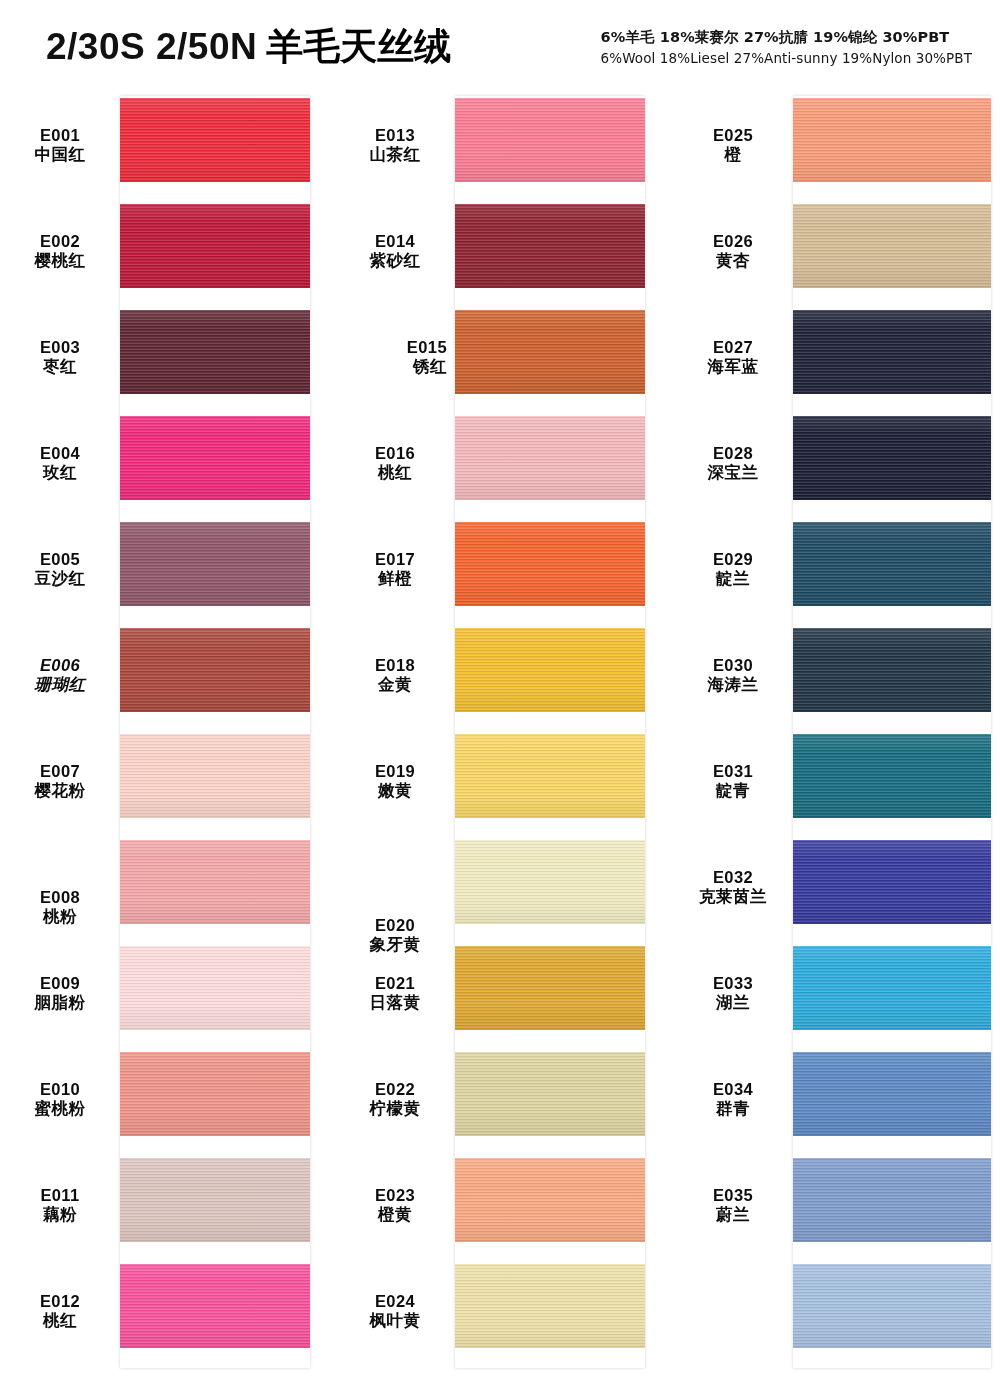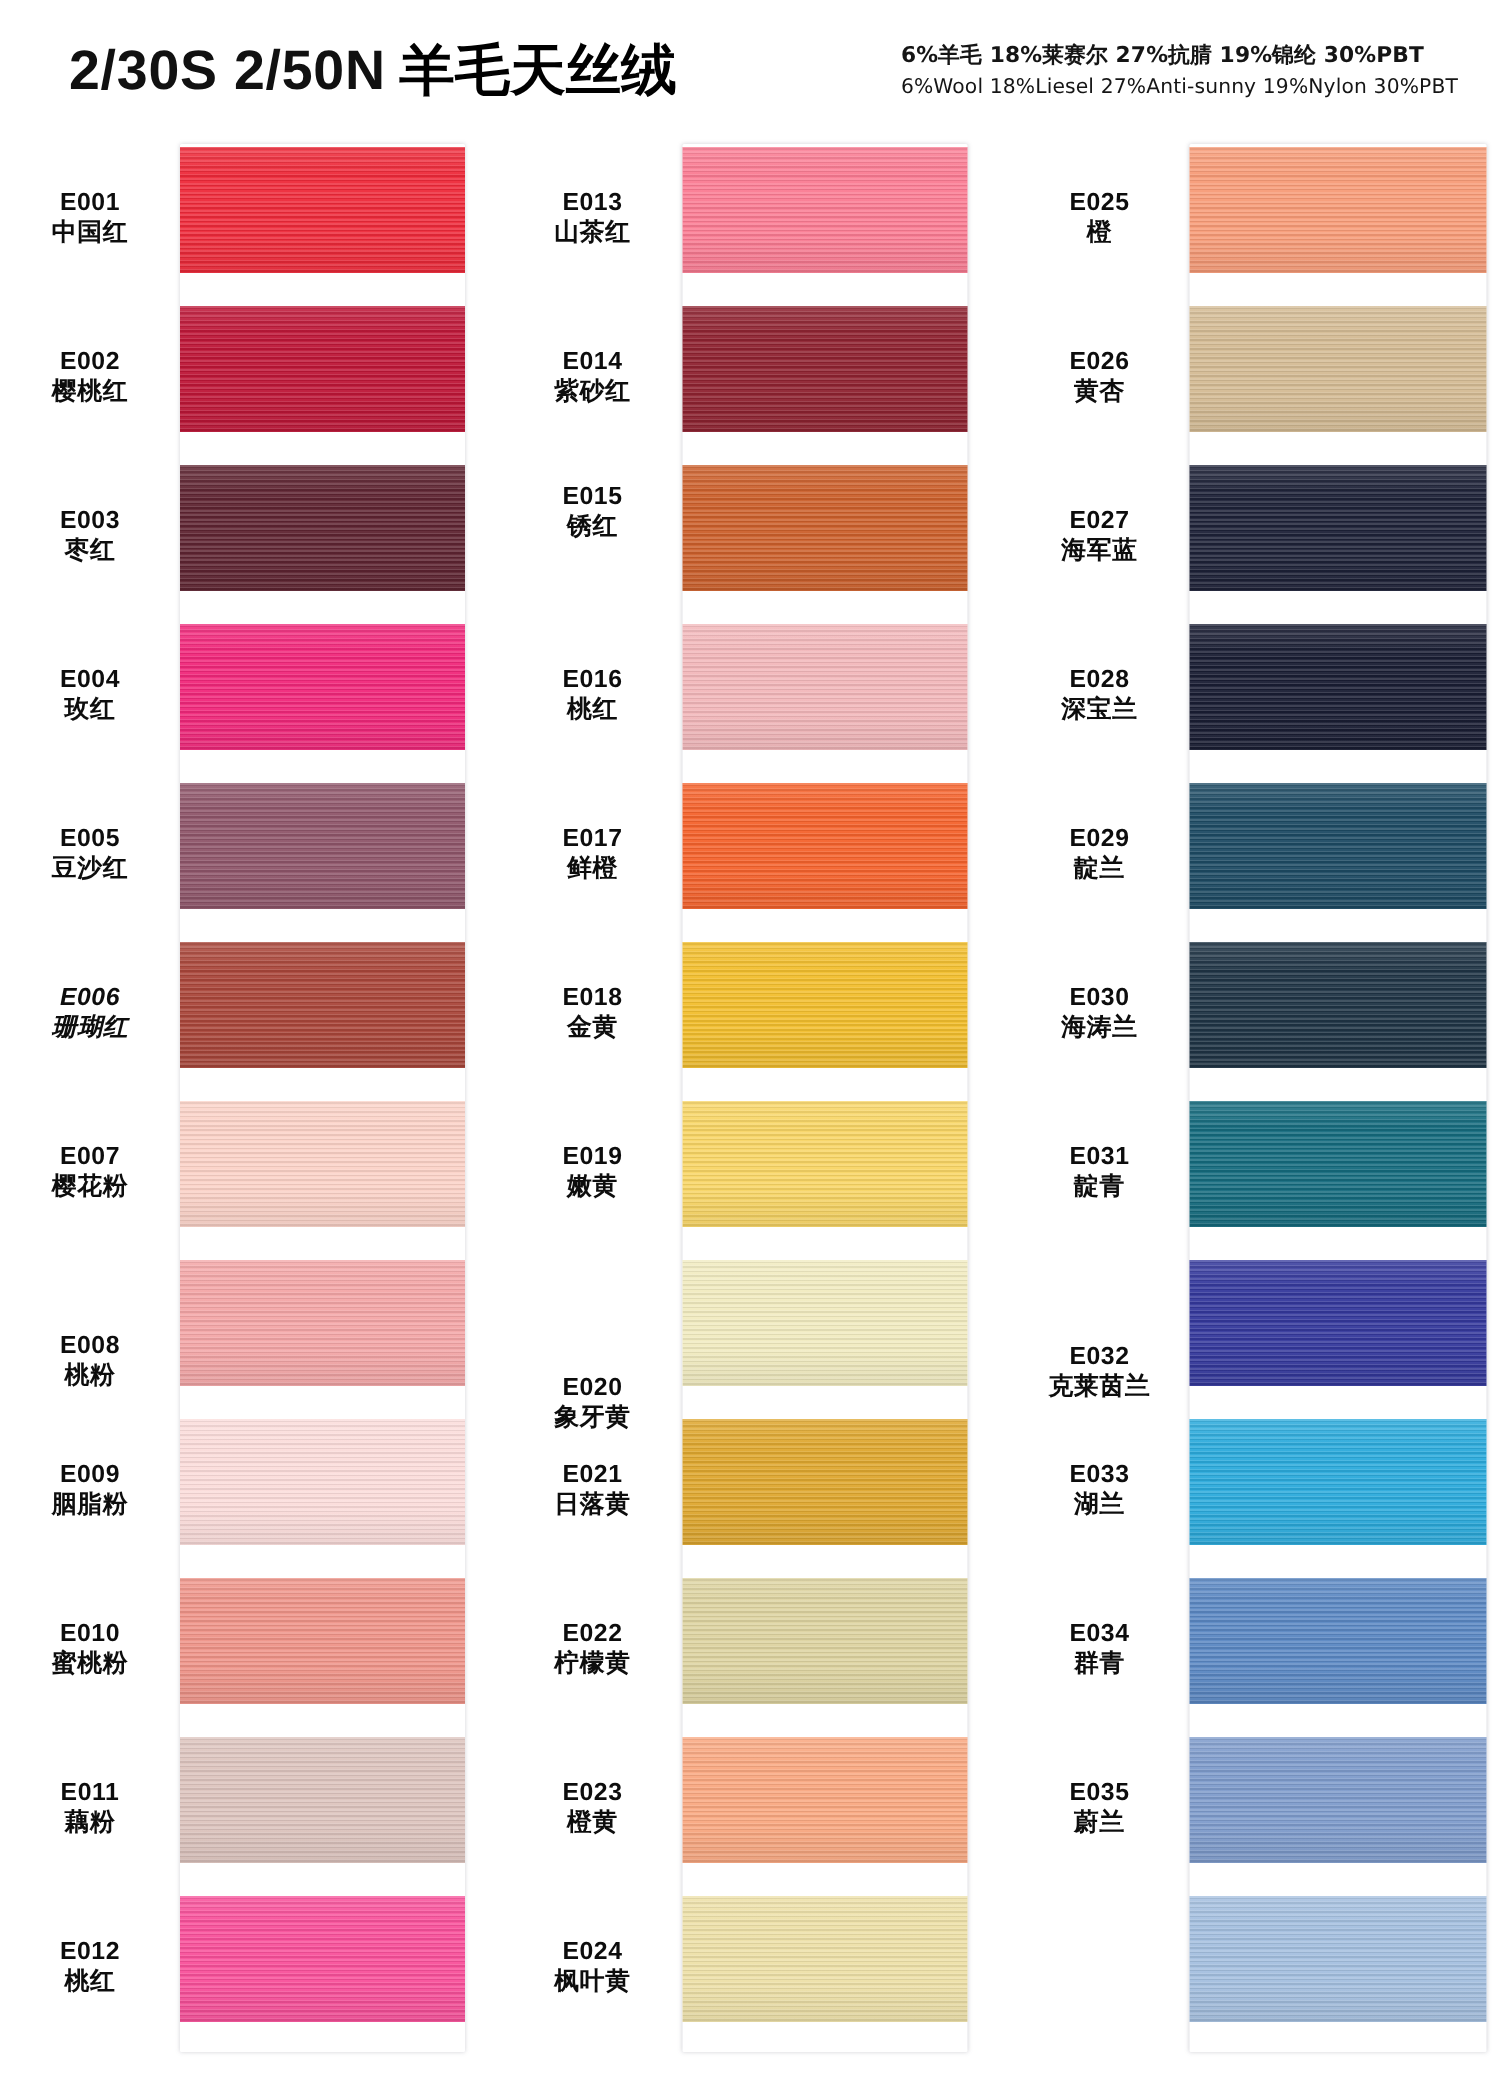--- a/index.html
+++ b/index.html
@@ -317,21 +317,21 @@
             <span class="cn">山茶红</span>
           </div>
         </div>
         <div class="row">
           <div class="label" style="top: 30px;">
             <span class="code">E014</span>
             <span class="cn">紫砂红</span>
           </div>
         </div>
         <div class="row">
-          <div class="label" style="top: 14px;">
+          <div class="label" style="top: 30px; text-align: right;">
             <span class="code">E015</span>
             <span class="cn">锈红</span>
           </div>
         </div>
         <div class="row">
           <div class="label" style="top: 30px;">
             <span class="code">E016</span>
             <span class="cn">桃红</span>
           </div>
         </div>
@@ -463,21 +463,21 @@
             <span class="cn">海涛兰</span>
           </div>
         </div>
         <div class="row">
           <div class="label" style="top: 30px;">
             <span class="code">E031</span>
             <span class="cn">靛青</span>
           </div>
         </div>
         <div class="row">
-          <div class="label" style="top: 30px; margin-top: 27px;">
+          <div class="label" style="top: 30px;">
             <span class="code">E032</span>
             <span class="cn">克莱茵兰</span>
           </div>
         </div>
         <div class="row">
           <div class="label" style="top: 30px;">
             <span class="code">E033</span>
             <span class="cn">湖兰</span>
           </div>
         </div>

